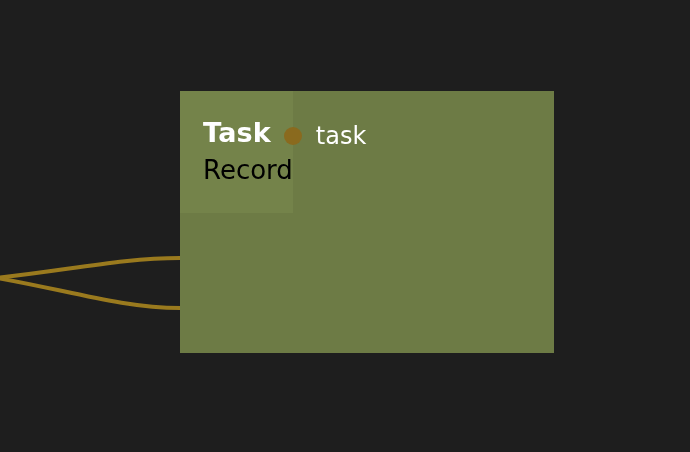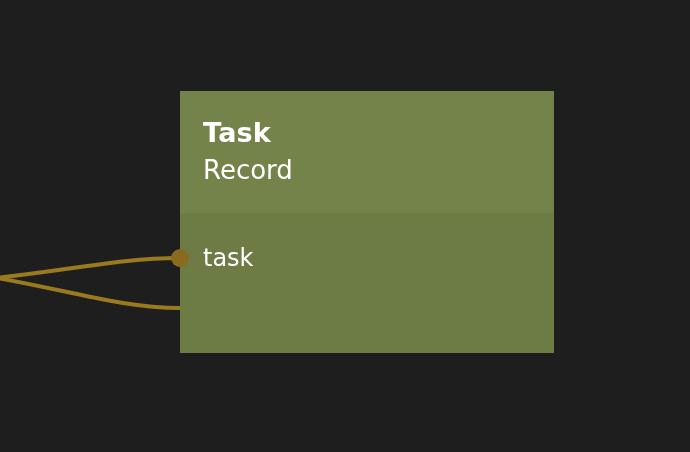--- a/index.html
+++ b/index.html
@@ -35,41 +35,41 @@
   
   .node {
     position: absolute;
     left: 180px;
     top: 91px;
     width: 374px;
     height: 262px;
     background: #6d7b45;
     box-sizing: border-box;
     display: flex;
-    flex-direction: column;
+    flex-direction: row;
   }
 
   .node-header {
     background: #74834a;
     height: 122px;
     box-sizing: border-box;
     padding: 26px 0 0 23px;
     flex: 0 0 auto;
   }
 
   .node-title {
     color: #ffffff;
     font-size: 27px;
     font-weight: bold;
     line-height: 32px;
     letter-spacing: 0.2px;
   }
 
   .node-subtitle {
-    color: #ffffff;
+    color: #000000;
     font-size: 26px;
     font-weight: normal;
     line-height: 32px;
     margin-top: 5px;
   }
 
   .node-body {
     flex: 1 1 auto;
     padding-top: 20px;
     position: relative;

